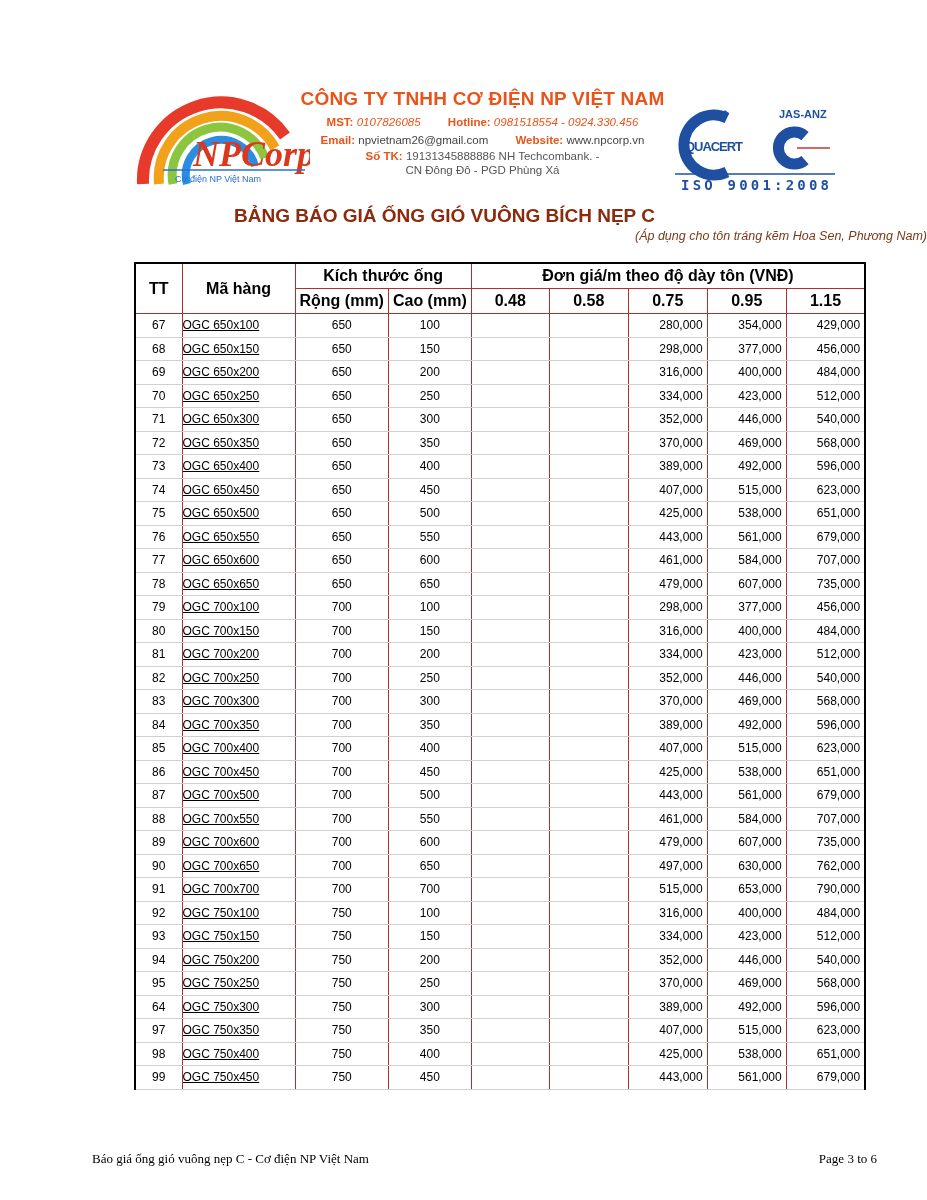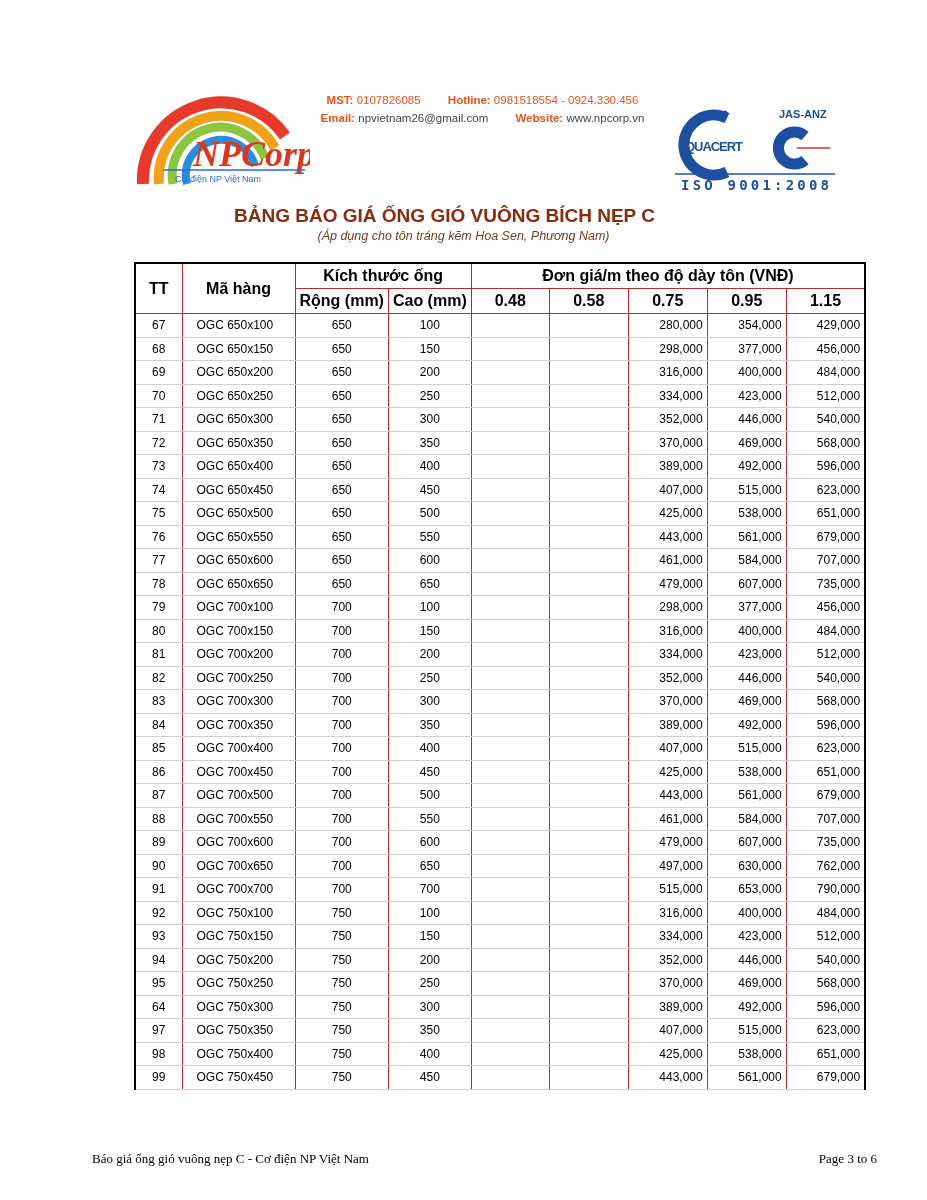--- a/index.html
+++ b/index.html
@@ -4,41 +4,41 @@
 <style>
   html, body { margin:0; padding:0; background:#ffffff; }
   body { width:927px; height:1200px; position:relative; overflow:hidden; font-family:"Liberation Sans", sans-serif; color:#000; }
 
   
   .letterhead { position:absolute; left:135px; top:88px; width:700px; height:110px; }
   .logo { position:absolute; left:0; top:8px; width:175px; height:92px; }
   .company { position:absolute; left:150px; top:0; width:395px; text-align:center; }
   .company-name { font-weight:bold; font-size:19px; color:#e8541a; letter-spacing:0.2px; white-space:nowrap; }
   .info-line { font-size:11.5px; color:#e8541a; font-weight:bold; white-space:nowrap; margin-top:6px; }
-  .info-line .v { font-weight:normal; }
+  .info-line .v { font-style:italic; font-weight:normal; }
   .info-line .v2 { font-weight:normal; color:#444;text-align:right; }
   .info-line .lbl2 { margin-left:24px;margin-top:26px; }
   .bank { margin-top:3px; font-size:11.5px; line-height:14px; }
   .bank .lbl { color:#e8541a; font-weight:bold; }
   .bank .v2 { color:#555; }
   .cert { position:absolute; left:540px; top:14px; width:160px; height:90px; }
 
   
   .title { position:absolute; left:0; width:889px; top:205px; text-align:center; font-weight:bold; font-size:19px; color:#8b2a0c; }
-  .subtitle { position:absolute; left:0; width:927px; top:229px; text-align:center; font-style:italic; font-size:12.5px; color:#7a3a1a; }
+  .subtitle { position:absolute; left:0; width:927px; top:229px; text-align:right; font-style:italic; font-size:12.5px; color:#7a3a1a; }
 
   
   .tbl { position:absolute; left:134px; top:262px; border-collapse:collapse; table-layout:fixed; font-size:12px; }
   .tbl td, .tbl th { padding:0 4px; height:22.5px; border-left:1px solid #b03030; border-right:1px solid #b03030; border-bottom:1px solid #d0d0d0; overflow:hidden; white-space:nowrap; }
   .tbl th { font-weight:bold; font-size:16px; text-align:center; border-bottom:1px solid #b03030; height:24px; }
   .tbl .outer-top th { border-top:2px solid #000; }
   .tbl .first { border-left:2px solid #000; }
   .tbl .last { border-right:2px solid #000; }
   .tbl td.c { text-align:center; }
-  .tbl td.l { text-align:left; padding-left:14px; }
+  .tbl td.l { text-align:left; padding-left:0;text-decoration:underline; }
   .tbl td.r { text-align:right; padding-right:4px; }
 
   
   .footer-left { position:absolute; left:92px; top:1151px; font-family:"Liberation Serif", serif; font-size:13px; }
   .footer-right { position:absolute; right:50px; top:1151px; font-family:"Liberation Serif", serif; font-size:13px;text-align:center; }
 </style>
 </head>
 <body>
 
 <div class="letterhead">
@@ -46,31 +46,37 @@
     <path d="M8 88 A78 78 0 0 1 150 40" fill="none" stroke="#e83a2a" stroke-width="12"></path>
     <path d="M24 88 A62 62 0 0 1 140 52" fill="none" stroke="#f2a21a" stroke-width="10"></path>
     <path d="M38 88 A48 48 0 0 1 130 62" fill="none" stroke="#8cc63e" stroke-width="9"></path>
     <path d="M52 88 A35 35 0 0 1 120 70" fill="none" stroke="#2a8de0" stroke-width="8"></path>
     <text x="58" y="70" font-family="Liberation Serif, serif" font-style="italic" font-weight="bold" font-size="36" fill="#d9381e">NPCorp</text>
     <line x1="28" y1="74" x2="170" y2="74" stroke="#2a6fd0" stroke-width="1.5"></line>
     <text x="40" y="86" font-family="Liberation Sans, sans-serif" font-size="9" fill="#2a6fd0">Cơ điện NP Việt Nam</text>
   </svg>
 
   <div class="company">
+    <div class="company-name">CÔNG TY TNHH CƠ ĐIỆN NP VIỆT NAM</div>
     <div class="info-line">
       <span>MST:</span>
       <span class="v">0107826085</span>
       <span class="lbl2">Hotline:</span>
       <span class="v">0981518554 - 0924.330.456</span>
     </div>
     <div class="info-line">
       <span>Email:</span>
       <span class="v2">npvietnam26@gmail.com</span>
       <span class="lbl2">Website:</span>
       <span class="v2">www.npcorp.vn</span>
+    </div>
+    <div class="bank">
+      <span class="lbl">Số TK:</span>
+      <span class="v2">19131345888886 NH Techcombank. -</span><br>
+      <span class="v2">CN Đông Đô - PGD Phùng Xá</span>
     </div>
   </div>
 
   <svg class="cert" viewBox="0 0 160 90">
     <path d="M52 16 A30 30 0 1 0 52 70" fill="none" stroke="#1f4fa0" stroke-width="11"></path>
     <text x="44" y="18" font-family="Liberation Sans, sans-serif" font-weight="bold" font-size="10" fill="#1f4fa0" transform="rotate(-30 44 18)">vn</text>
     <text x="10" y="49" font-family="Liberation Sans, sans-serif" font-weight="bold" font-size="13" fill="#1f4fa0" textLength="58">QUACERT</text>
     <text x="104" y="16" font-family="Liberation Sans, sans-serif" font-weight="bold" font-size="11" fill="#1f4fa0">JAS-ANZ</text>
     <path d="M130 34 A16 16 0 1 0 130 58" fill="none" stroke="#1f4fa0" stroke-width="11"></path>
     <line x1="122" y1="46" x2="155" y2="46" stroke="#d03030" stroke-width="1.5"></line>

